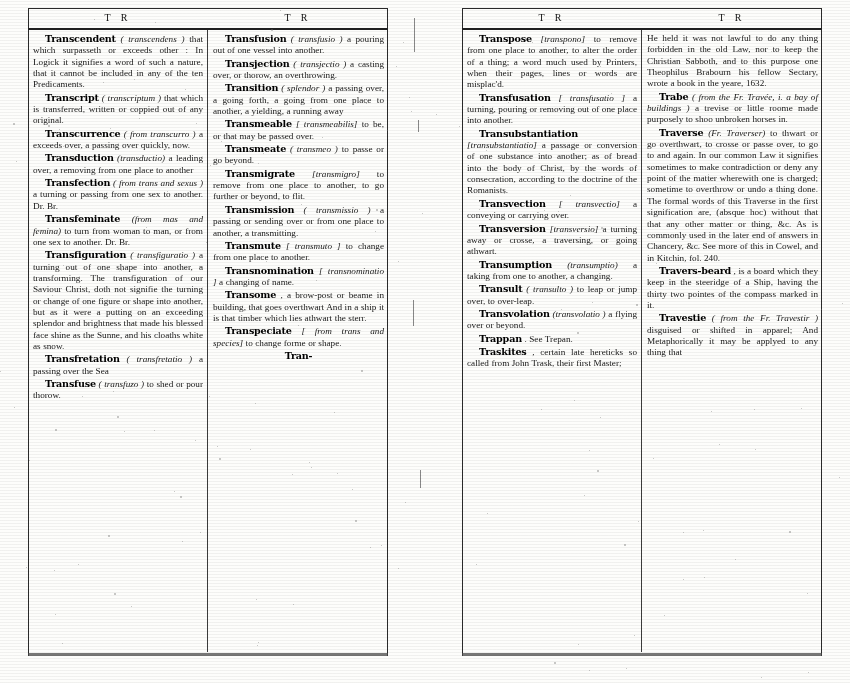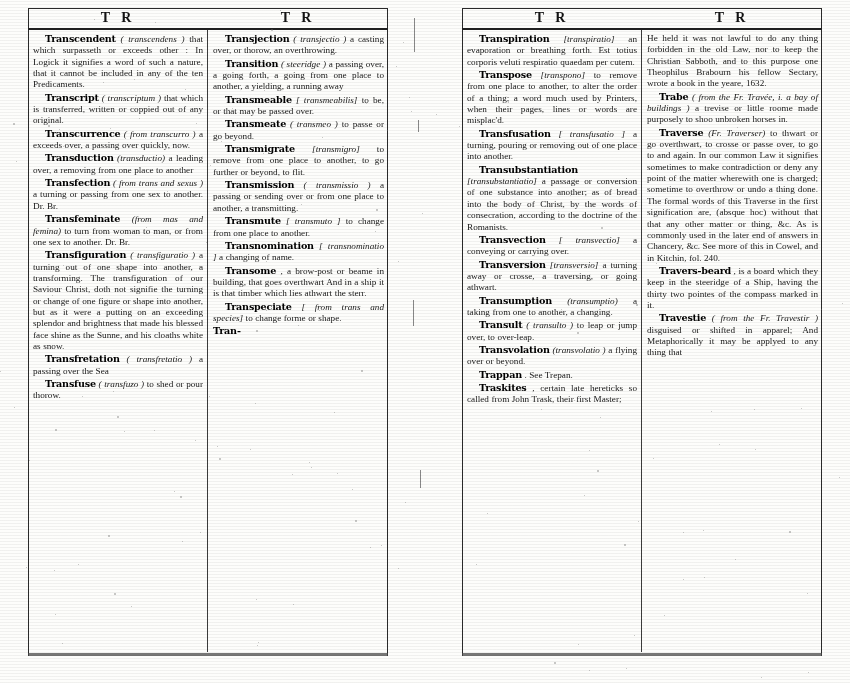--- a/index.html
+++ b/index.html
@@ -45,25 +45,25 @@
     position: relative;
     height: 22px;
     display: flex;
     border-bottom: 2px solid #222;
     box-sizing: border-box;
   }
   .running-head .rh {
     flex: 1 1 50%;
     text-align: center;
     font-family: "Liberation Serif", "DejaVu Serif", serif;
-    font-size: 14px;
+    font-size: 10px;
     letter-spacing: 4px;
     line-height: 20px;
     color: #131313;
-    font-weight: 700;
+    font-weight: 400;
   }
 
   .cols {
     position: relative;
     display: flex;
     height: 622px;
     box-sizing: border-box;
   }
   .col {
     flex: 1 1 50%;
@@ -122,21 +122,21 @@
   }
   .page-noise {
     position: absolute;
     inset: 0;
     pointer-events: none;
     opacity: .05;
     background:
       repeating-linear-gradient(0deg, #000 0px, #000 1px, transparent 1px, transparent 3px);
   }
   .tail-word {
-    text-align: left;
+    text-align: center;
     font-size: 9.2px;
     line-height: 11.35px;
     text-indent: 0;
   }
 </style>
 </head>
 <body>
 
 <div class="scan">
 
@@ -154,22 +154,23 @@
           <p class="entry"><span class="hw">Transcript</span> <span class="it">( transcriptum )</span> <span>that which is transferred, written or coppied out of any original.</span></p>
           <p class="entry"><span class="hw">Transcurrence</span> <span class="it">( from transcurro )</span> <span>a exceeds over, a passing over quickly, now.</span></p>
           <p class="entry"><span class="hw">Transduction</span> <span class="it">(transductio)</span> <span>a leading over, a removing from one place to another</span></p>
           <p class="entry"><span class="hw">Transfection</span> <span class="it">( from trans and sexus )</span> <span>a turning or passing from one sex to another. Dr. Br.</span></p>
           <p class="entry"><span class="hw">Transfeminate</span> <span class="it">(from mas and femina)</span> <span>to turn from woman to man, or from one sex to another. Dr. Br.</span></p>
           <p class="entry"><span class="hw">Transfiguration</span> <span class="it">( transfiguratio )</span> <span>a turning out of one shape into another, a transforming. The transfiguration of our Saviour Christ, doth not signifie the turning or change of one figure or shape into another, but as it were a putting on an exceeding splendor and brightness that made his blessed face shine as the Sunne, and his cloaths white as snow.</span></p>
           <p class="entry"><span class="hw">Transfretation</span> <span class="it">( transfretatio )</span> <span>a passing over the Sea</span></p>
           <p class="entry"><span class="hw">Transfuse</span> <span class="it">( transfuzo )</span> <span>to shed or pour thorow.</span></p>
         </div>
       <div class="col" id="c2">
+          <p class="entry"><span class="hw">Transfusion</span> <span class="it">( transfusio )</span> <span>a pouring out of one vessel into another.</span></p>
           <p class="entry"><span class="hw">Transjection</span> <span class="it">( transjectio )</span> <span>a casting over, or thorow, an overthrowing.</span></p>
-          <p class="entry"><span class="hw">Transition</span> <span class="it">( steeridge )</span> <span>a passing over, a going forth, a going from one place to another, a yielding, a running away</span></p>
+          <p class="entry"><span class="hw">Transition</span> <span class="it">( splendor )</span> <span>a passing over, a going forth, a going from one place to another, a yielding, a running away</span></p>
           <p class="entry"><span class="hw">Transmeable</span> <span class="it">[ transmeabilis]</span> <span>to be, or that may be passed over.</span></p>
           <p class="entry"><span class="hw">Transmeate</span> <span class="it">( transmeo )</span> <span>to passe or go beyond.</span></p>
           <p class="entry"><span class="hw">Transmigrate</span> <span class="it">[transmigro]</span> <span>to remove from one place to another, to go further or beyond, to flit.</span></p>
           <p class="entry"><span class="hw">Transmission</span> <span class="it">( transmissio )</span> <span>a passing or sending over or from one place to another, a transmitting.</span></p>
           <p class="entry"><span class="hw">Transmute</span> <span class="it">[ transmuto ]</span> <span>to change from one place to another.</span></p>
           <p class="entry"><span class="hw">Transnomination</span> <span class="it">[ transnominatio ]</span> <span>a changing of name.</span></p>
           <p class="entry"><span class="hw">Transome</span> <span>, a brow-post or beame in building, that goes overthwart And in a ship it is that timber which lies athwart the sterr.</span></p>
           <p class="entry"><span class="hw">Transpeciate</span> <span class="it">[ from trans and species]</span> <span>to change forme or shape.</span></p>
           <p class="entry tail-word"><span class="hw">Tran-</span></p>
         </div>
@@ -180,21 +181,20 @@
   <div class="page-half page-right">
     <div class="page-frame"></div>
 
     <div class="running-head">
       <div class="rh">T R</div>
       <div class="rh">T R</div>
     </div>
 
     <div class="cols">
       <div class="col col-left" id="c3">
-          <p class="entry"><span class="hw">Transpiration</span> <span class="it">[transpiratio]</span> <span>an evaporation or breathing forth. Est totius corporis veluti respiratio quaedam per cutem.</span></p>
           <p class="entry"><span class="hw">Transpose</span> <span class="it">[transpono]</span> <span>to remove from one place to another, to alter the order of a thing; a word much used by Printers, when their pages, lines or words are misplac'd.</span></p>
           <p class="entry"><span class="hw">Transfusation</span> <span class="it">[ transfusatio ]</span> <span>a turning, pouring or removing out of one place into another.</span></p>
           <p class="entry"><span class="hw">Transubstantiation</span> <span class="it">[transubstantiatio]</span> <span>a passage or conversion of one substance into another; as of bread into the body of Christ, by the words of consecration, according to the doctrine of the Romanists.</span></p>
           <p class="entry"><span class="hw">Transvection</span> <span class="it">[ transvectio]</span> <span>a conveying or carrying over.</span></p>
           <p class="entry"><span class="hw">Transversion</span> <span class="it">[transversio]</span> <span>a turning away or crosse, a traversing, or going athwart.</span></p>
           <p class="entry"><span class="hw">Transumption</span> <span class="it">(transumptio)</span> <span>a taking from one to another, a changing.</span></p>
           <p class="entry"><span class="hw">Transult</span> <span class="it">( transulto )</span> <span>to leap or jump over, to over-leap.</span></p>
           <p class="entry"><span class="hw">Transvolation</span> <span class="it">(transvolatio )</span> <span>a flying over or beyond.</span></p>
           <p class="entry"><span class="hw">Trappan</span> <span>. See Trepan.</span></p>
           <p class="entry"><span class="hw">Traskites</span> <span>, certain late hereticks so called from John Trask, their first Master;</span></p>

